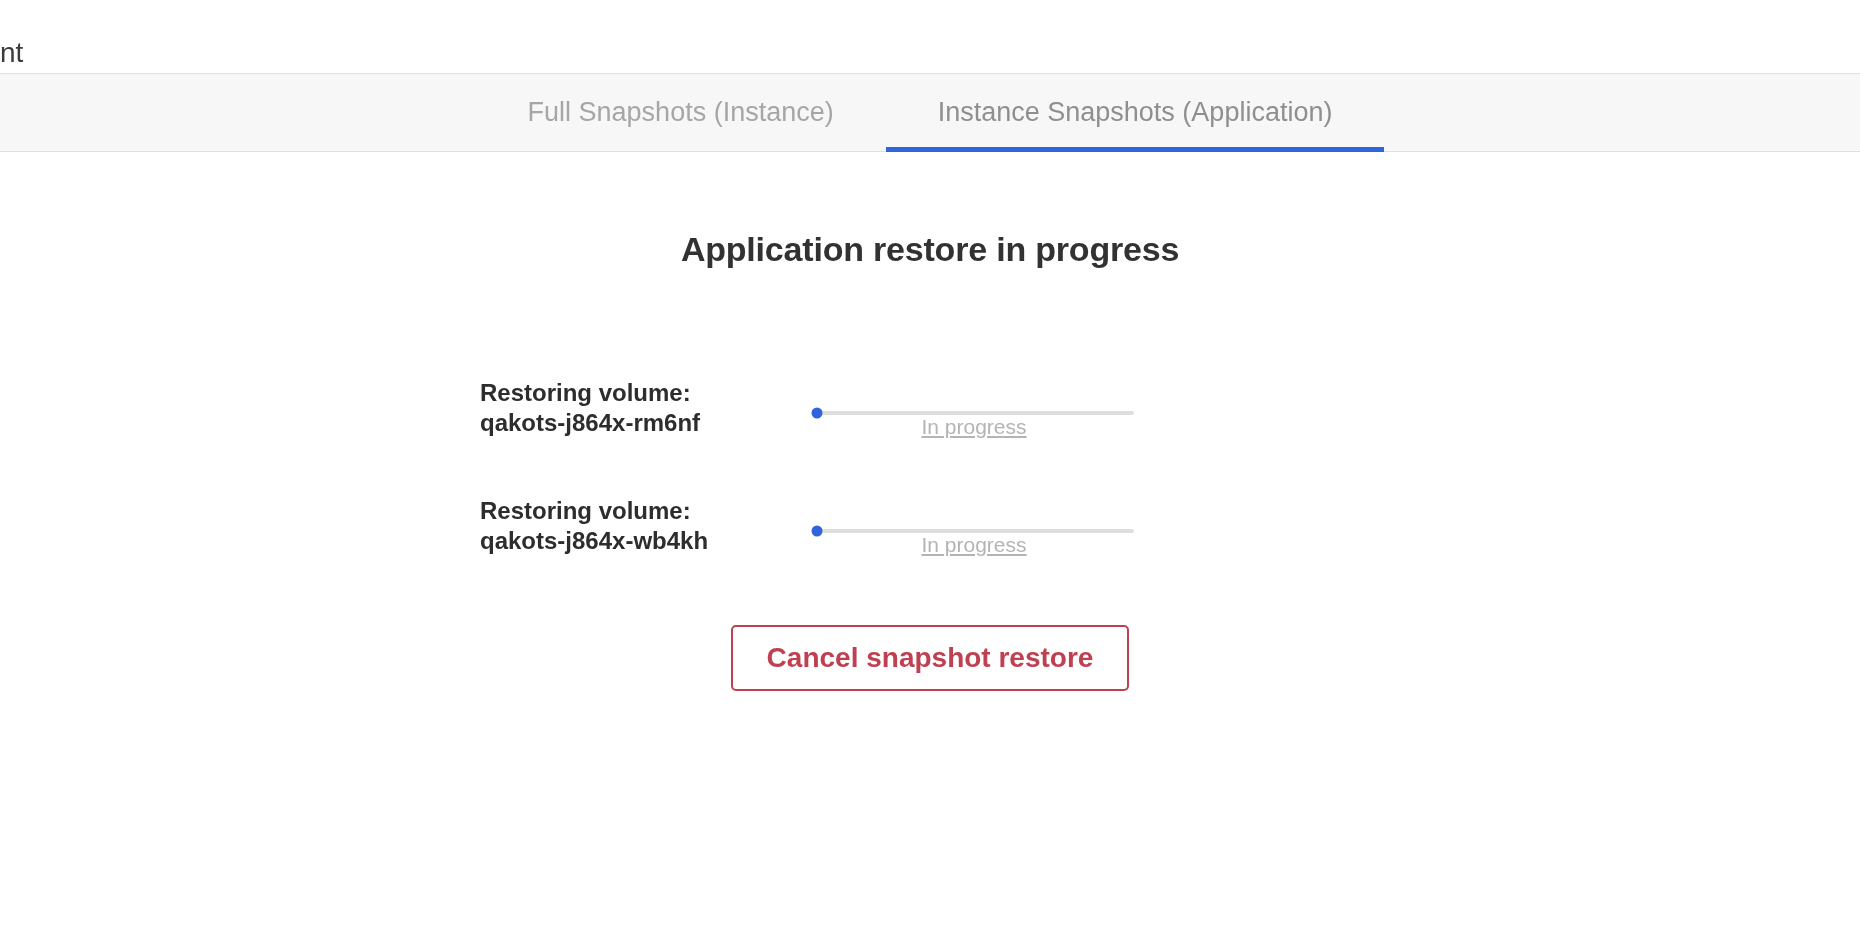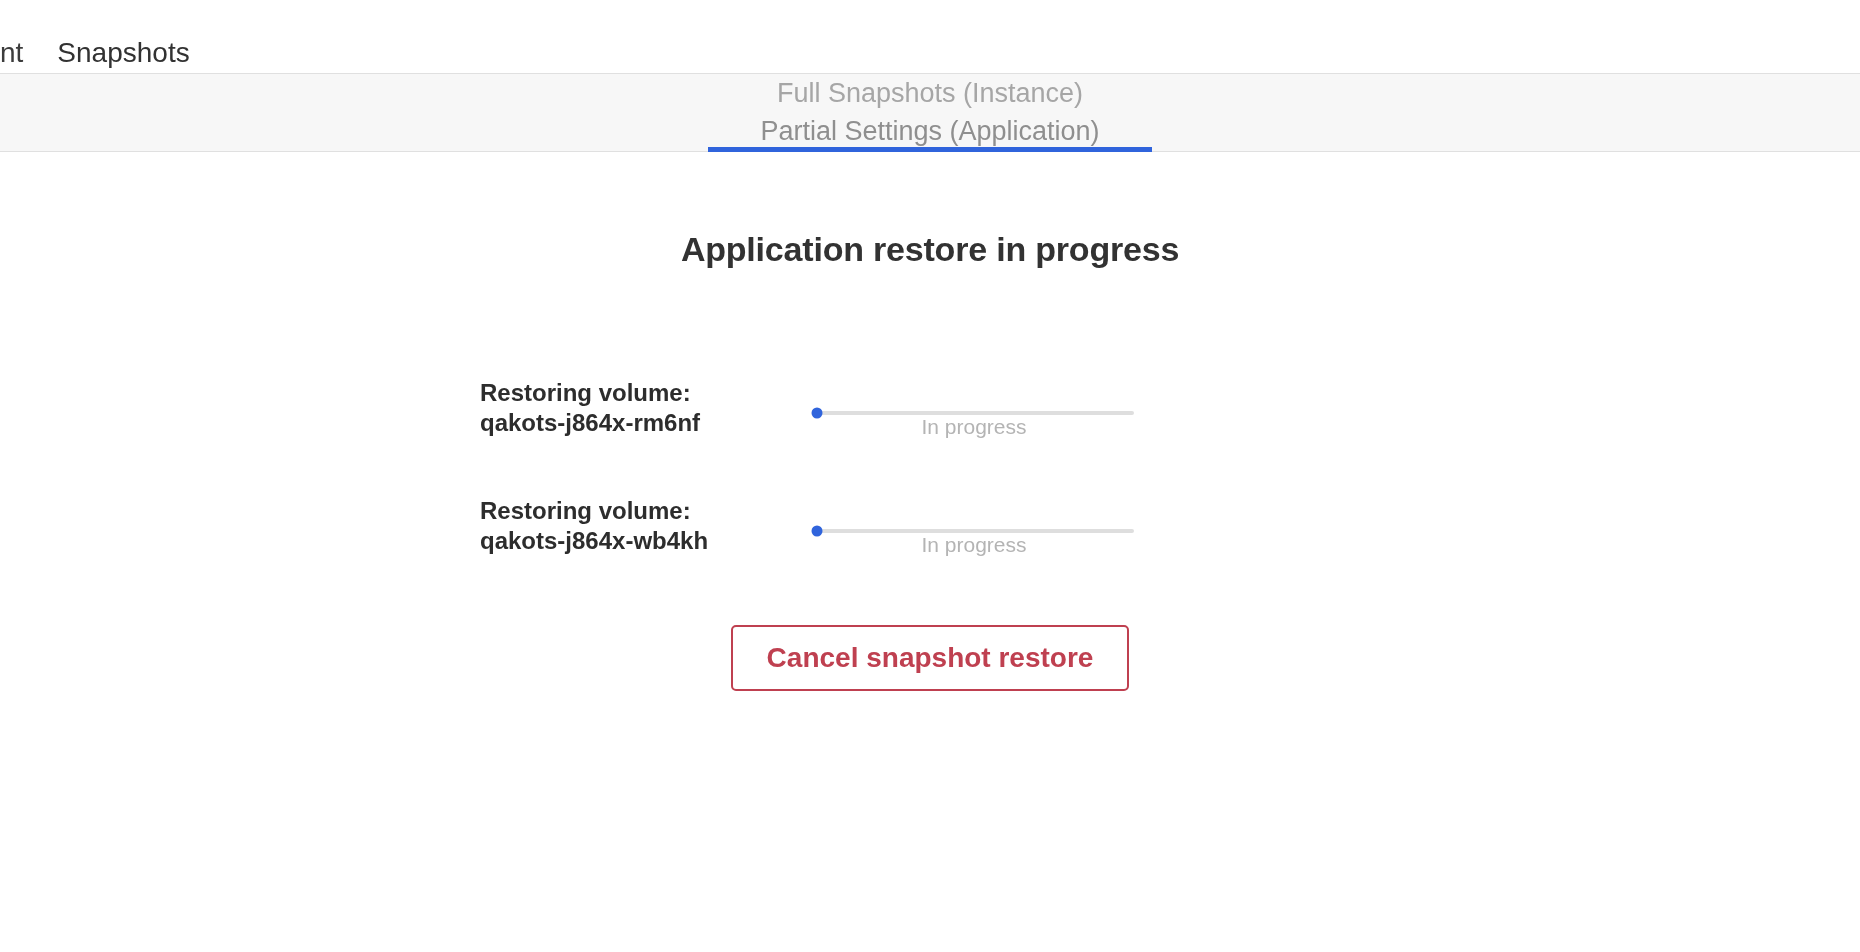--- a/index.html
+++ b/index.html
@@ -64,21 +64,20 @@
     top: 73px;
     width: 1860px;
     height: 79px;
     background: #f7f7f7;
     border-top: 1px solid #e0e0e0;
     border-bottom: 1px solid #e0e0e0;
     box-sizing: border-box;
     display: flex;
     align-items: center;
     justify-content: center;
-    flex-direction: column;
   }
   .sub-tab {
     position: relative;
     height: 77px;
     display: flex;
     align-items: center;
     justify-content: center;
     font-size: 27px;
     color: #a6a6a6;
     white-space: nowrap;
@@ -173,20 +172,21 @@
     height: 11px;
     border-radius: 50%;
     background: #3064dc;
     transform: translate(-50%, -50%);
   }
   .progress-status {
     text-align: center;
     font-size: 21px;
     color: #b4b4b4;
     width: 320px;
+    text-decoration: underline;
   }
 
   
   .cancel-wrap {
     margin-top: 28px;
     display: flex;
     justify-content: center;
     width: 900px;
   }
   .cancel-button {
@@ -202,31 +202,28 @@
     line-height: 1;
   }
 </style>
 </head>
 <body>
 
 <div class="top-tabs">
   <div class="top-tab truncated">
     <span>nt</span>
   </div>
-  <div class="top-tab active">
-    <span>Snapshots</span>
-  </div>
 </div>
 
 <div class="sub-tabs">
   <div class="sub-tab">
     <span>Full Snapshots (Instance)</span>
   </div>
   <div class="sub-tab active">
-    <span>Partial Settings (Application)</span>
+    <span>Instance Snapshots (Application)</span>
   </div>
 </div>
 
 <div class="content">
 
   <div class="page-title">Application restore in progress</div>
 
 
   <div class="volumes">
 

